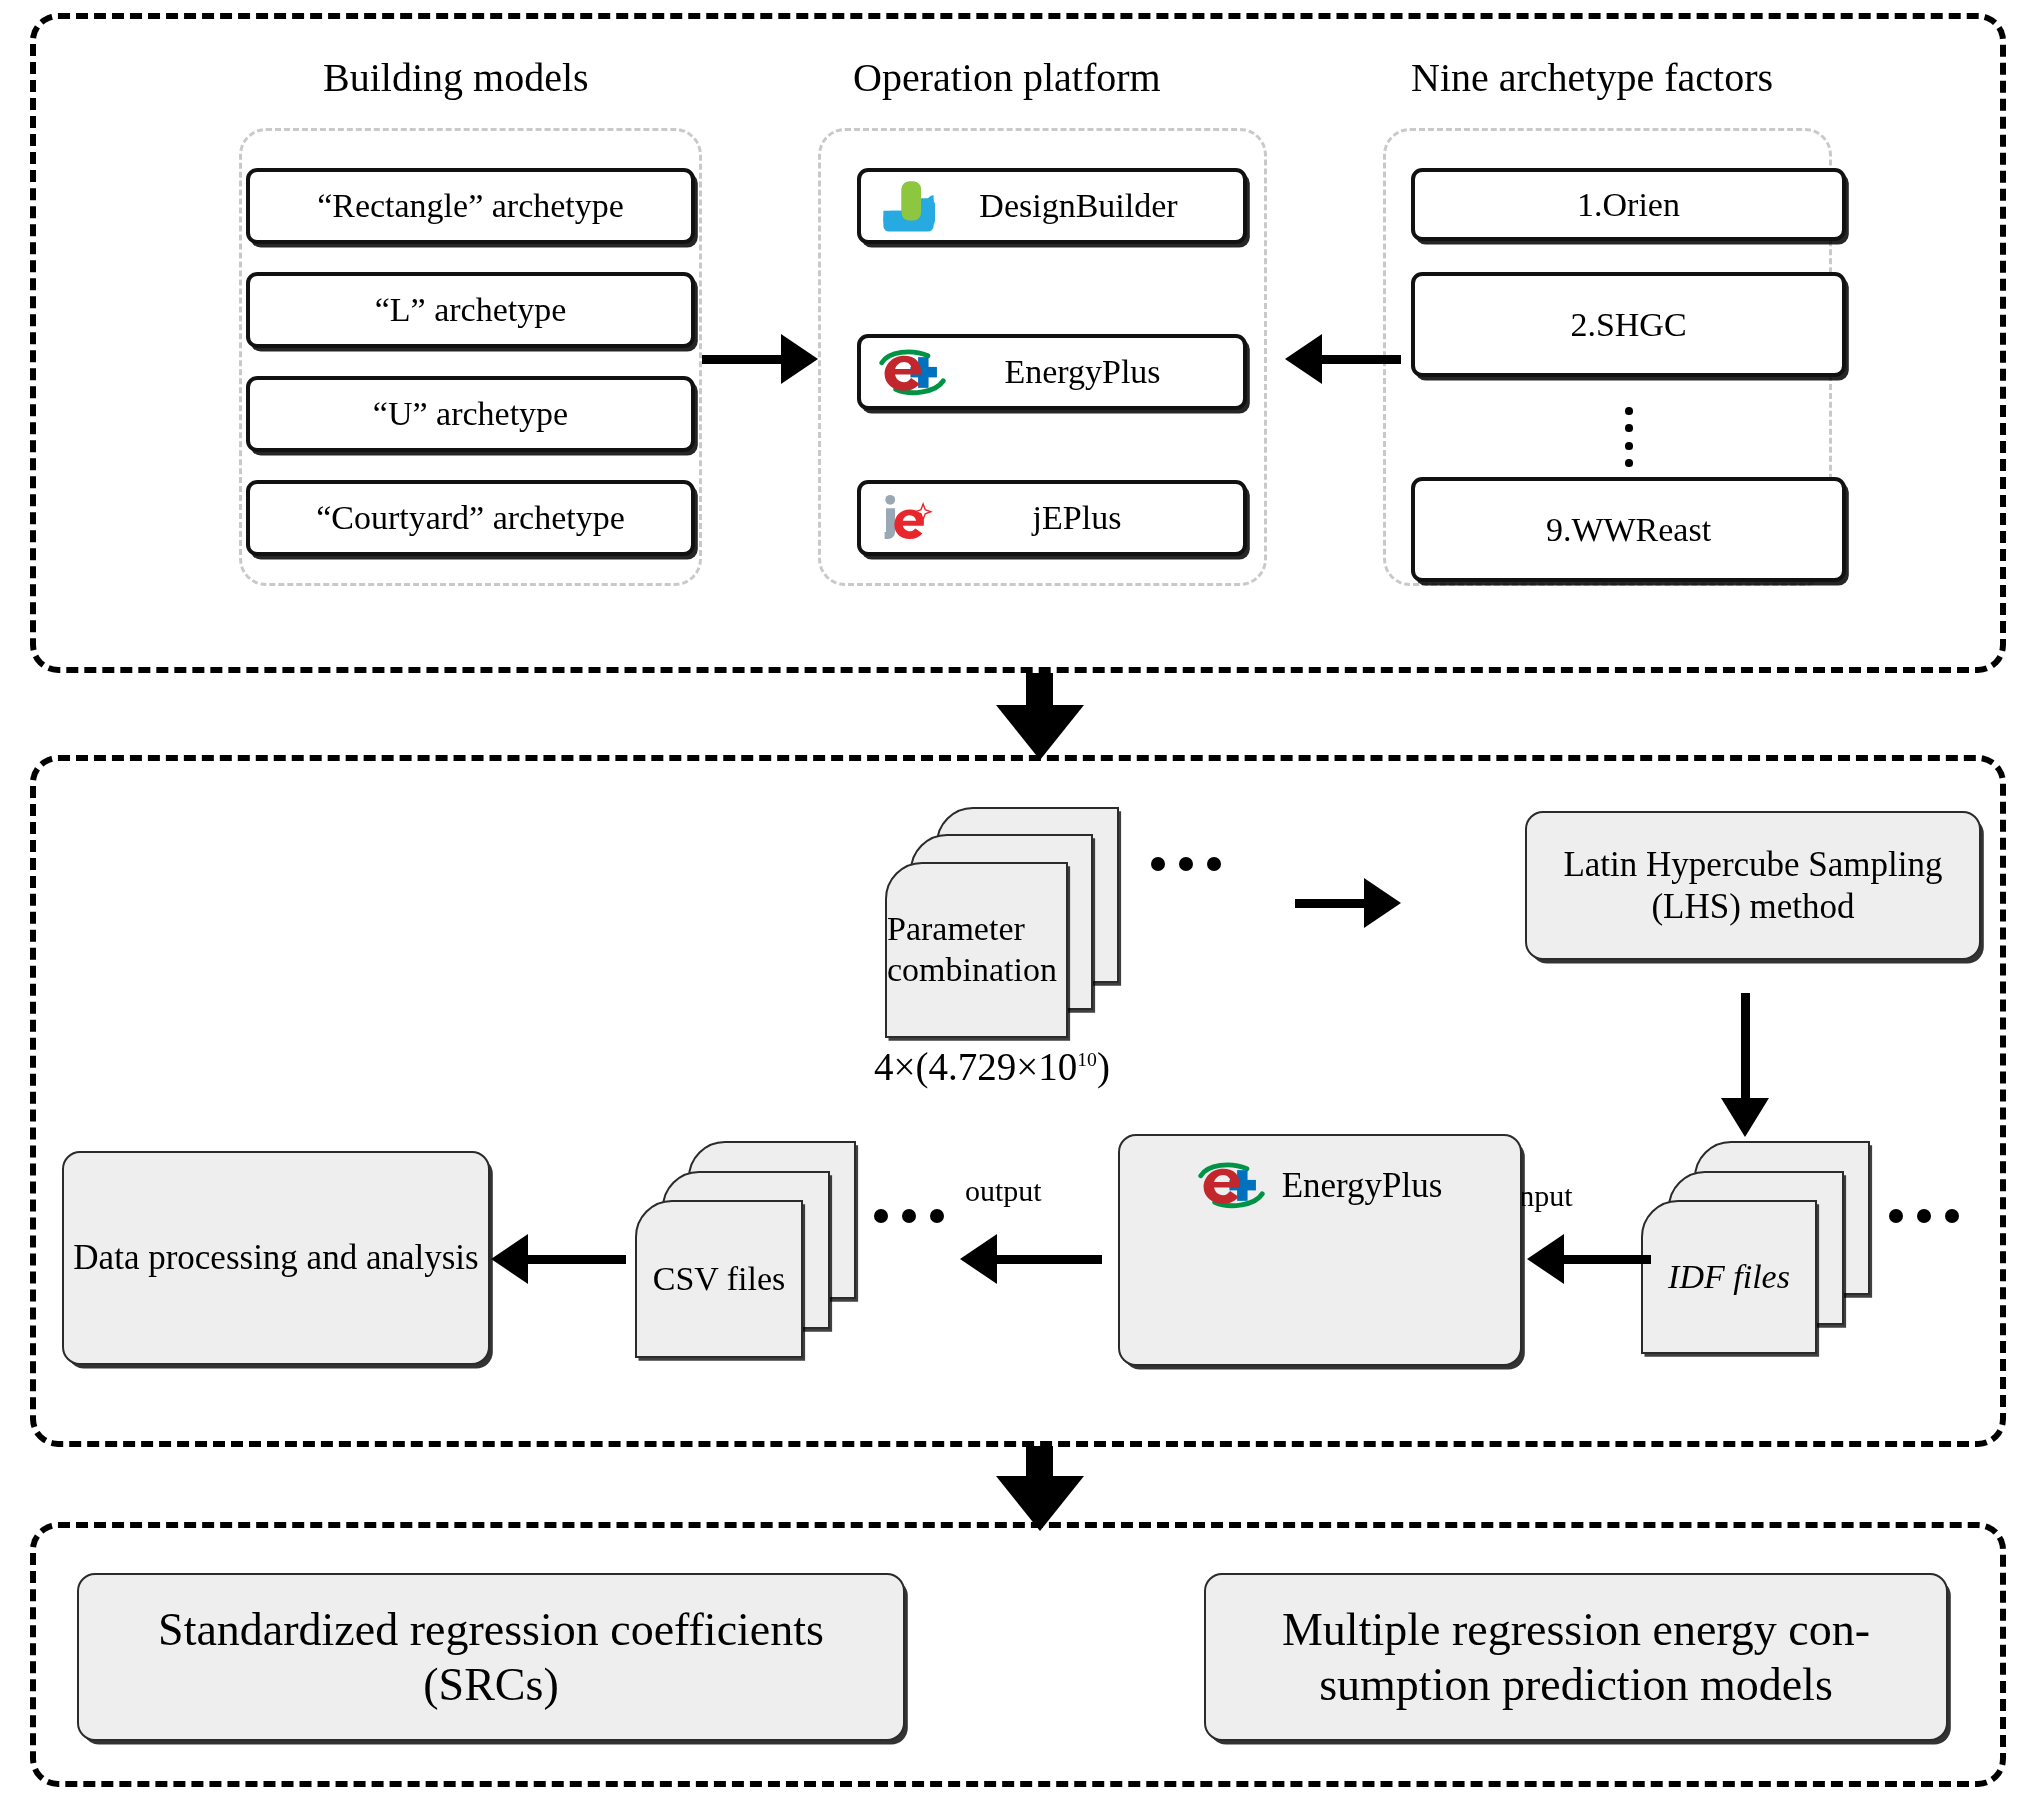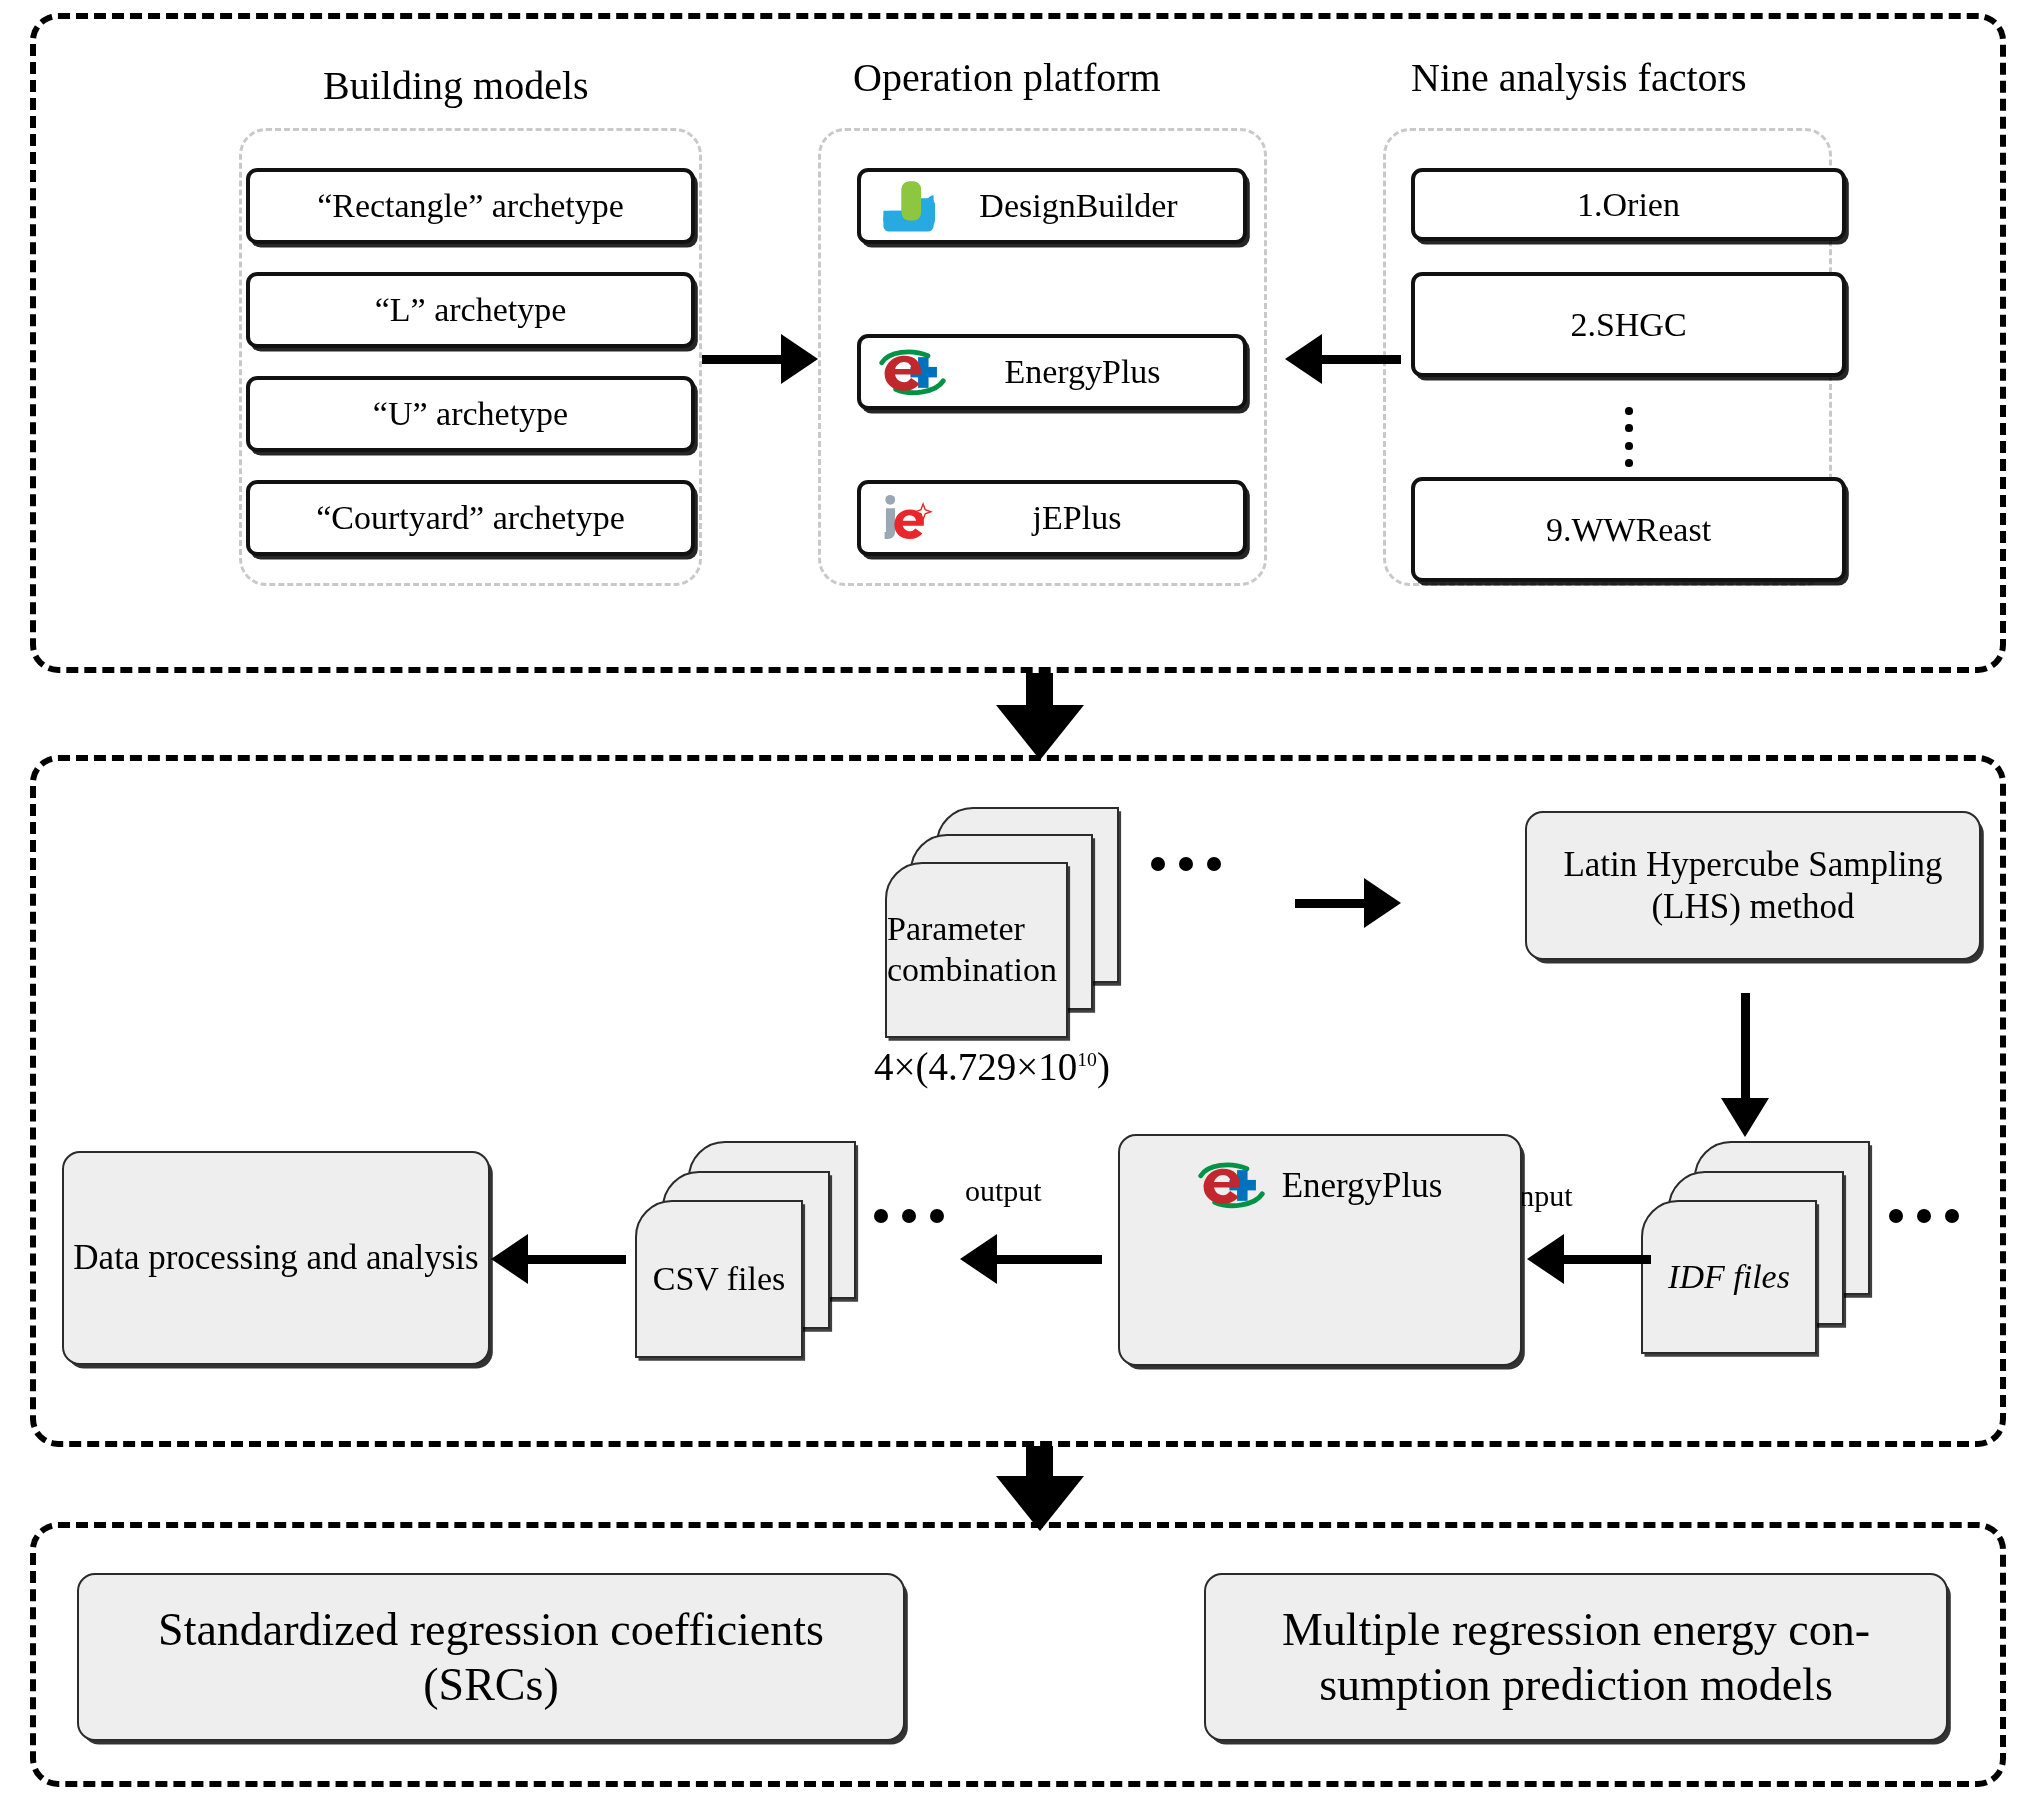--- a/index.html
+++ b/index.html
@@ -71,23 +71,23 @@
   .logo{position:relative;display:inline-block;}
   .logo.db{width:59px;height:53px;}
   .logo.ep{width:67px;height:51px;}
   .logo.je{width:56px;height:56px;}
 </style>
 </head>
 <body>
 
 <div class="panel" id="panel-1"></div>
 
-<div class="col-title" style="left:323px;top:66px;">Building models</div>
+<div class="col-title" style="left:323px;top:58px;">Building models</div>
 <div class="col-title" style="left:853px;top:58px;">Operation platform</div>
-<div class="col-title" style="left:1411px;top:58px;">Nine analysis factors</div>
+<div class="col-title" style="left:1411px;top:58px;">Nine archetype factors</div>
 
 <div class="col-dash" style="left:239px;top:128px;width:463px;height:458px;"></div>
 <div class="col-dash" style="left:818px;top:128px;width:449px;height:458px;"></div>
 <div class="col-dash" style="left:1383px;top:128px;width:449px;height:458px;"></div>
 
 <div class="hard-box" style="left:246px;top:168px;width:449px;height:76px;">
   <span class="lbl">“Rectangle” archetype</span>
 </div>
 <div class="hard-box" style="left:246px;top:272px;width:449px;height:76px;">
   <span class="lbl">“L” archetype</span>

